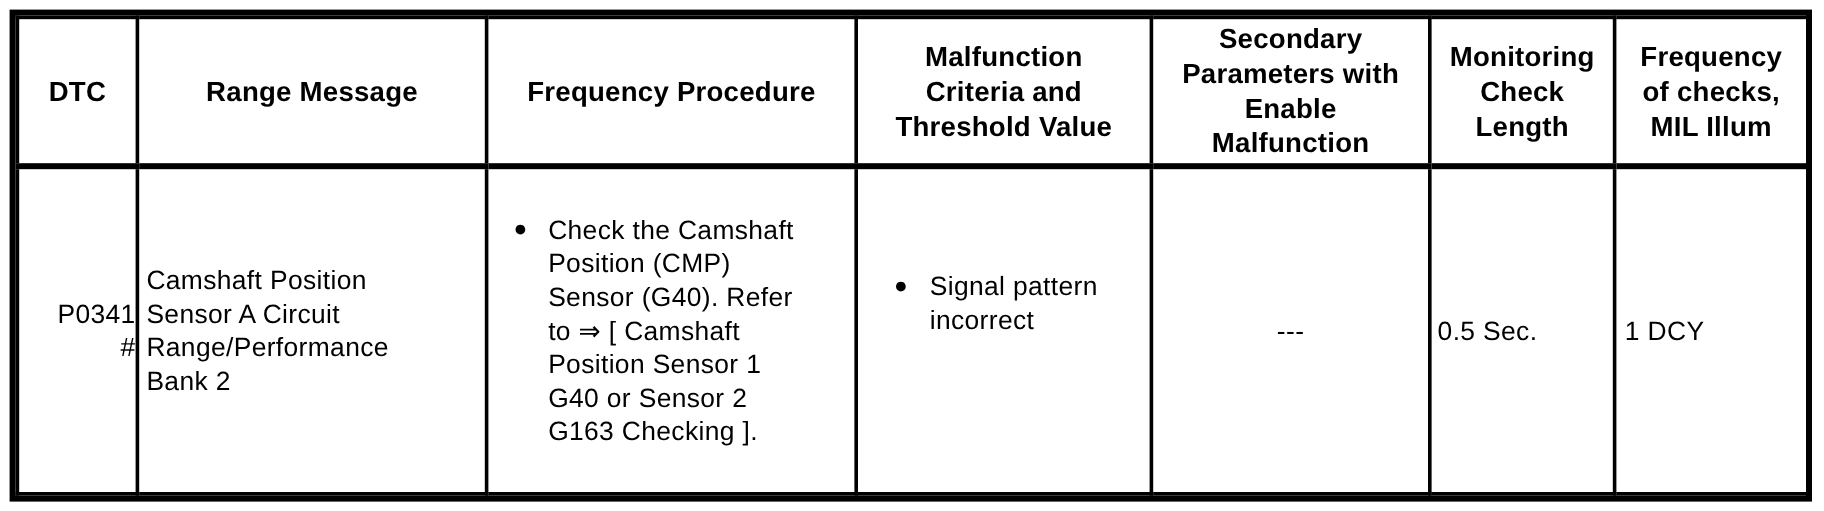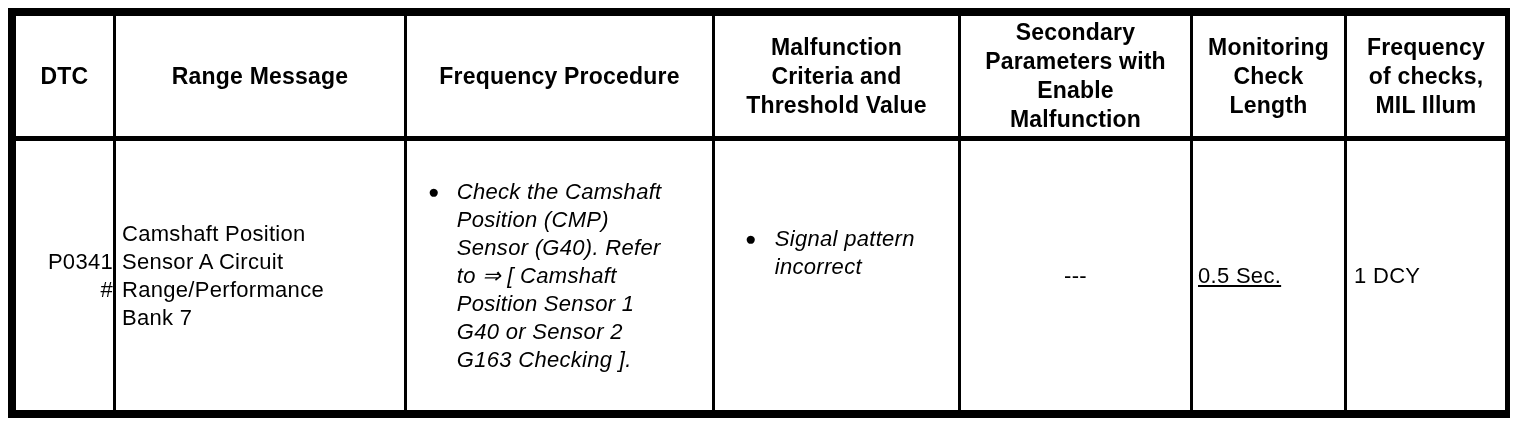--- a/index.html
+++ b/index.html
@@ -55,37 +55,37 @@
     font-size: 22px;
     line-height: 28px;
     letter-spacing: 0.3px;
     vertical-align: middle;
     padding: 0;
   }
   td.c-dtc { text-align: right; }
   td.c-err { padding-left: 6px; padding-right: 4px; }
   td.c-diag { vertical-align: top; padding-top: 9px; }
   td.c-sec { text-align: center; }
-  td.c-mon { padding-left: 5px; text-decoration: underline; }
+  td.c-mon { padding-left: 5px; }
   td.c-freq { padding-left: 7px; }
   .bullet-row {
     display: flex;
     align-items: flex-start;
   }
   .bullet-row .bullet {
     flex: 0 0 auto;
     font-size: 19px;
     line-height: 28px;
   }
   td.c-diag .bullet-row { padding-left: 21px; }
   td.c-diag .bullet { margin-right: 17px; }
   td.c-malf .bullet-row { padding-left: 30px; margin-bottom: 46px; }
   td.c-malf .bullet { margin-right: 18px; }
   .txt { display: block; }
-  .bullet-row .txt { display: inline-block; font-style: italic; }
+  .bullet-row .txt { display: inline-block; }
 </style>
 </head>
 <body>
 
 <div class="page">
   <div class="table-frame">
     <table class="dtc">
       <colgroup>
         <col style="width:100px">
         <col style="width:291px">
@@ -115,21 +115,21 @@
 MIL Illum</span></th>
         </tr>
       </thead>
       <tbody>
         <tr>
           <td class="c-dtc"><span class="txt">P0341
 #</span></td>
           <td class="c-err"><span class="txt">Camshaft Position
 Sensor A Circuit
 Range/Performance
-Bank 7</span></td>
+Bank 2</span></td>
           <td class="c-diag">
             <div class="bullet-row">
               <span class="bullet">●</span>
               <span class="txt">Check the Camshaft
 Position (CMP)
 Sensor (G40). Refer
 to ⇒ [ Camshaft
 Position Sensor 1
 G40 or Sensor 2
 G163 Checking ].</span>

